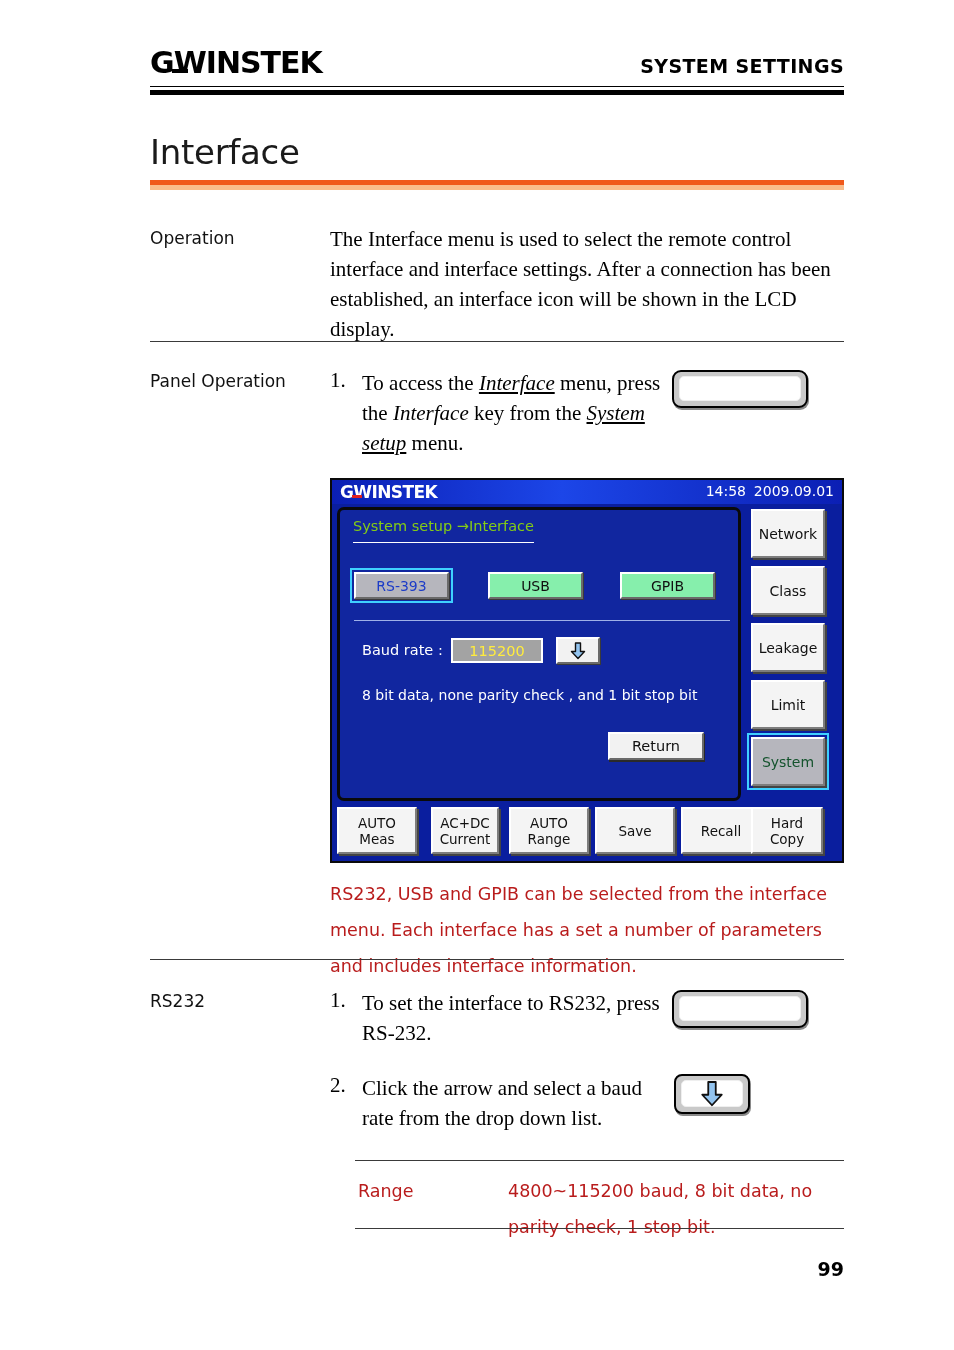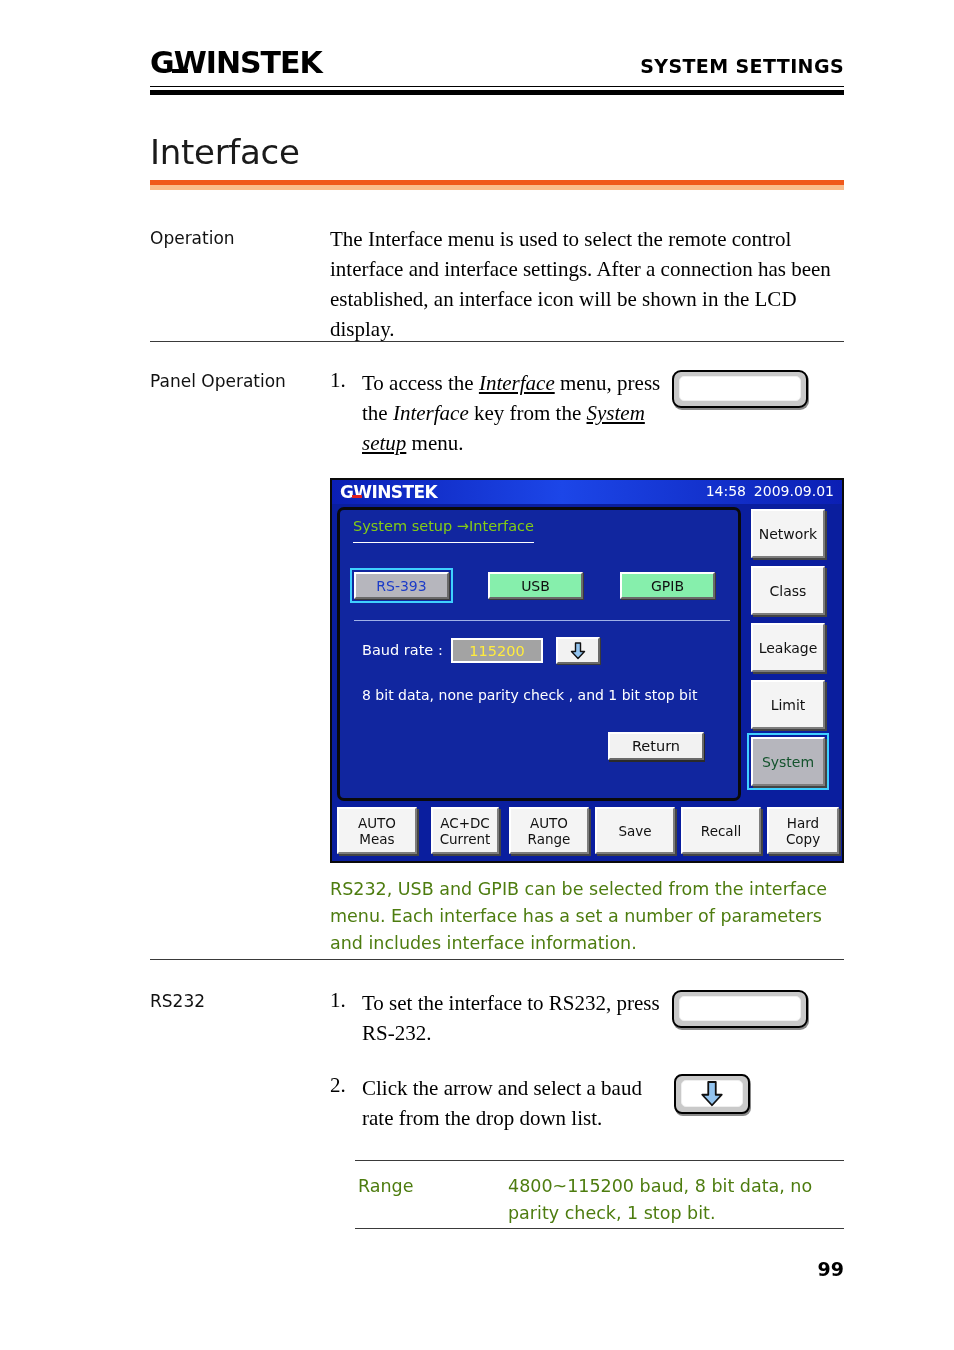--- a/index.html
+++ b/index.html
@@ -27,21 +27,21 @@
 
   
   .chapter{position:absolute;left:150px;top:132px;font-size:34px;letter-spacing:-.3px;
            font-family:"DejaVu Sans", sans-serif;font-weight:400;color:#1a1a1a;}
   .rule-orange{position:absolute;left:150px;top:180px;width:694px;height:5px;background:#f0591b;}
   .rule-orange2{position:absolute;left:150px;top:185px;width:694px;height:5px;background:#f9bd8c;}
 
   
   .sec-label{position:absolute;font-size:17px;font-family:"DejaVu Sans", sans-serif;color:#111;}
   .body-serif{position:absolute;font-family:"Liberation Serif", serif;font-size:21px;line-height:30px;color:#000;}
-  .body-sans{position:absolute;font-family:"DejaVu Sans", sans-serif;font-size:17.5px;line-height:27px;color:#4d7c0f;}
+  .body-sans{position:absolute;font-family:"DejaVu Sans", sans-serif;font-size:17.5px;line-height:36px;color:#b91c1c;}
   .hr-grey{position:absolute;height:1px;background:#3a3a3a;}
 
   .num{position:absolute;font-family:"Liberation Serif", serif;font-size:21px;}
 
   i.u{font-style:italic;text-decoration:underline;}
   i.pl{font-style:italic;}
 
   
   .pkey{position:absolute;background:#c9c9c9;border:2px solid #000;border-radius:9px;
         box-sizing:border-box;box-shadow:1px 2px 0 #8a8a8a;}
@@ -194,21 +194,21 @@
       </div>
       <div class="fkey" style="left:174px;width:80px;">
         <span><span>AUTO</span><br><span>Range</span></span>
       </div>
       <div class="fkey" style="left:260px;width:80px;">
         <span>Save</span>
       </div>
       <div class="fkey" style="left:346px;width:80px;">
         <span>Recall</span>
       </div>
-      <div class="fkey" style="left:432px;width:72px;">
+      <div class="fkey" style="left:416px;width:72px;">
         <span><span>Hard</span><br><span>Copy</span></span>
       </div>
     </div>
   </div>
 
   <div class="body-sans" style="left:330px;top:876px;width:520px;">RS232, USB and GPIB can be selected from the interface menu. Each interface has a set a number of parameters and includes interface information.</div>
   <div class="hr-grey" style="left:150px;top:959px;width:694px;"></div>
 
   <div class="sec-label" style="left:150px;top:991px;">RS232</div>
 

